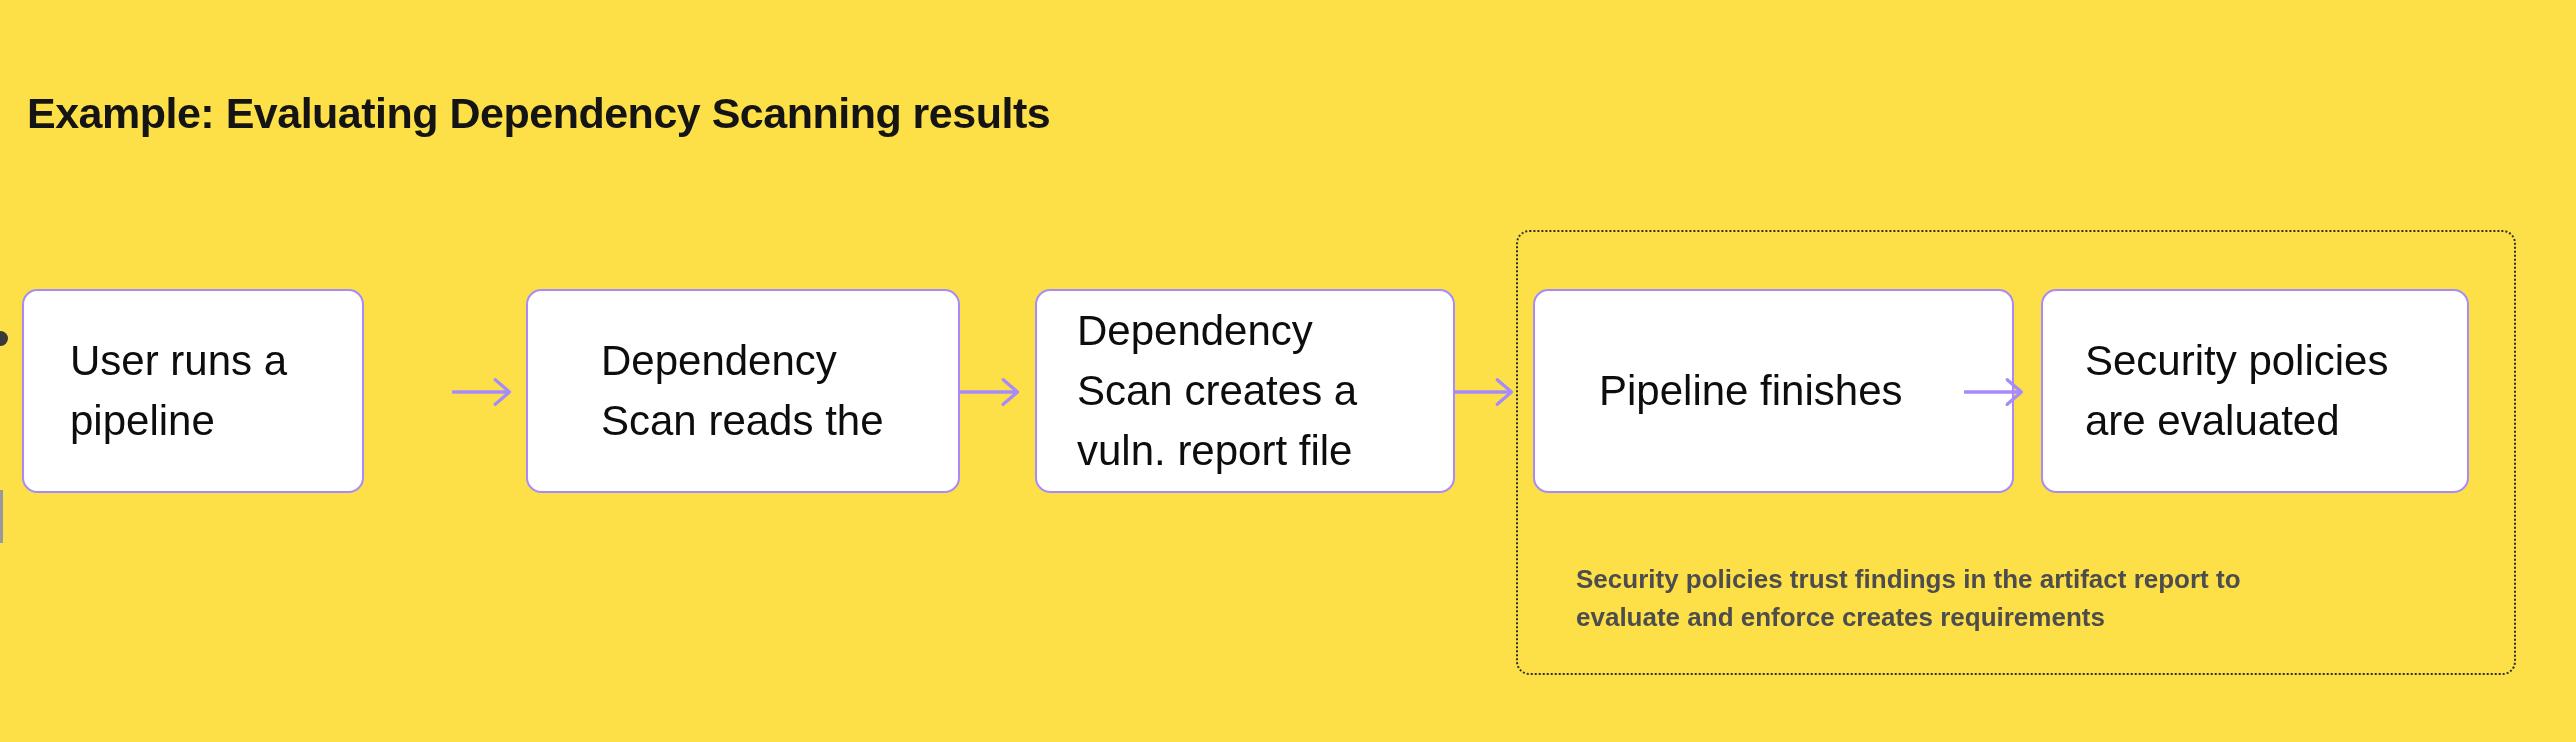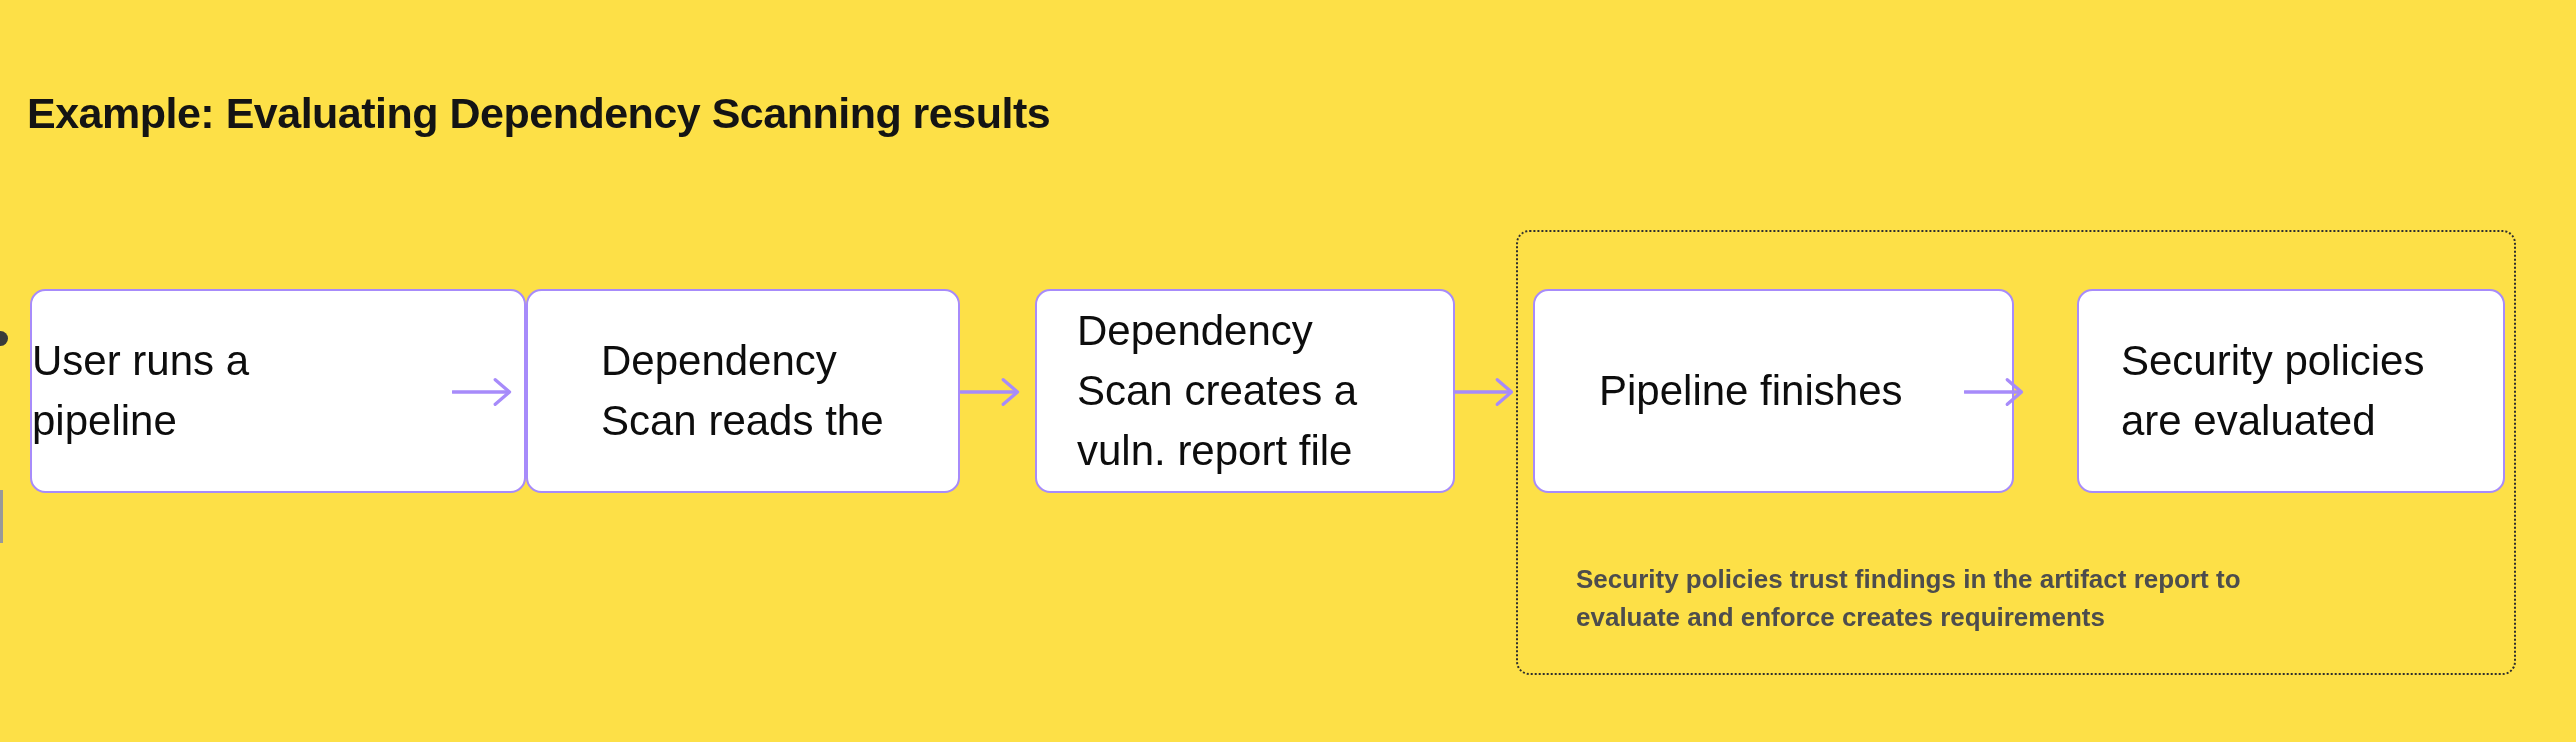--- a/index.html
+++ b/index.html
@@ -26,25 +26,25 @@
     border:2.9px dotted var(--dot-border);border-radius:13.4px;background:transparent;
   }
   
   .flow-box{
     position:absolute;top:289px;height:204px;background:#ffffff;
     border:2.9px solid var(--accent);border-radius:15.3px;
     display:flex;flex-direction:column;justify-content:center;align-items:flex-start;
     font-size:42px;line-height:60px;color:var(--box-text);
   }
   .flow-box .line{white-space:nowrap;}
-  .b1{left:30px;width:496px;}
+  .b1{left:22px;width:342px;padding-left:46px;}
   .b2{left:526px;width:434px;padding-left:73px;}
   .b3{left:1035px;width:420px;padding-left:40px;}
   .b4{left:1533px;width:481px;padding-left:64px;}
-  .b5{left:2041px;width:428px;padding-left:42px;margin-left:36px;}
+  .b5{left:2041px;width:428px;padding-left:42px;}
   
   .arrow{position:absolute;top:373px;width:77px;height:38px;}
   .a1{left:452px;}
   .a2{left:960px;}
   .a3{left:1454px;}
   .a4{left:1964px;}
   
   .note{
     position:absolute;left:1576px;top:560px;
     font-size:26px;line-height:38px;font-weight:700;

